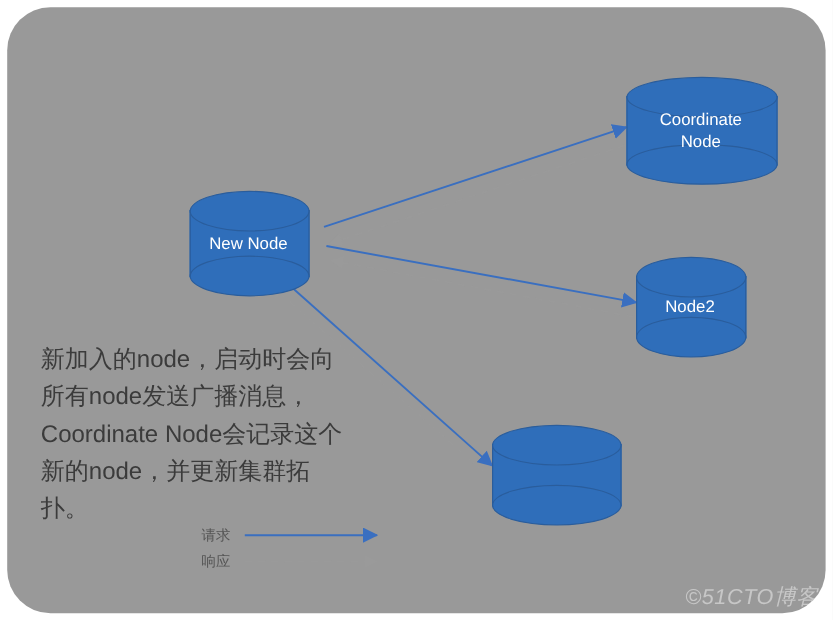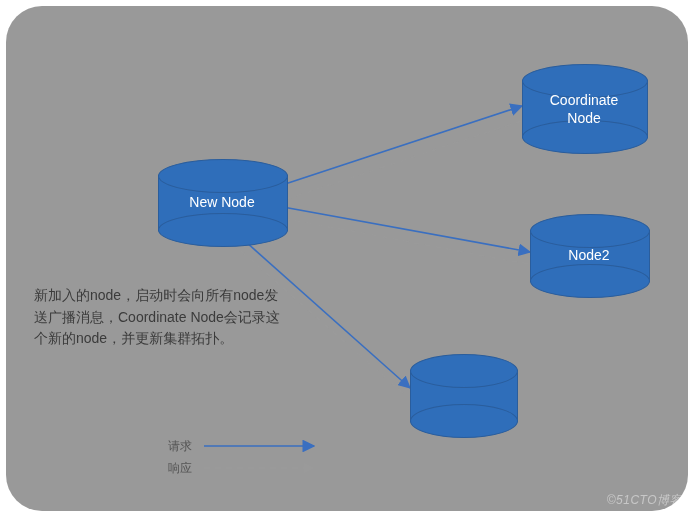--- a/index.html
+++ b/index.html
@@ -4,26 +4,26 @@
 <style>
   html,body{margin:0;padding:0;width:694px;height:517px;background:#fff;font-family:"Microsoft YaHei",Arial,sans-serif;}
   .stage{position:relative;width:694px;height:517px;}
   .panel{position:absolute;left:6px;top:6px;width:682px;height:505px;background:#999;border-radius:36px;}
   svg.wires{position:absolute;left:0;top:0;width:694px;height:517px;pointer-events:none;}
   .node{position:absolute;color:#fff;font-size:14px;text-align:center;line-height:1.25;}
   .node .top{width:100%;height:32px;border-radius:50%;background:#2f6eba;border:1px solid #2a5d9c;position:absolute;left:0;top:-16px;}
   .node .body{width:100%;height:100%;background:#2f6eba;border:1px solid #2a5d9c;border-top:none;border-bottom:none;}
   .node .bot{width:100%;height:32px;border-radius:50%;background:#2f6eba;border:1px solid #2a5d9c;position:absolute;left:0;bottom:-16px;}
   .node .lbl{position:absolute;left:0;right:0;top:50%;transform:translateY(-50%);}
-  .desc{position:absolute;left:34px;top:285px;width:255px;color:#3b3b3b;font-size:14px;line-height:1.55;}
+  .desc{position:absolute;left:34px;top:285px;width:255px;color:#3b3b3b;font-size:20px;line-height:1.55;}
   .legend{position:absolute;left:158px;top:435px;font-size:12px;color:#555;}
   .legend .row{display:flex;align-items:center;height:22px;}
   .legend .lab{width:34px;text-align:right;margin-right:10px;}
   .legend svg{display:block;}
-  .watermark{position:absolute;right:12px;bottom:8px;color:rgba(255,255,255,.45);font-size:12px;font-style:italic;letter-spacing:.5px;}
+  .watermark{position:absolute;right:12px;bottom:8px;color:rgba(255,255,255,.45);font-size:18px;font-style:italic;letter-spacing:.5px;}
 </style>
 </head>
 <body>
 
 <div class="stage">
   <div class="panel"></div>
 
   <svg class="wires">
     <defs>
       <marker id="ah-req" viewBox="0 0 10 10" refX="9" refY="5" markerWidth="8" markerHeight="8" orient="auto-start-reverse">
@@ -42,27 +42,27 @@
         <path d="M403 393 L226 238" fill="none" stroke="#9a9a9a" stroke-width="1.4" stroke-dasharray="6 5" marker-end="url(#ah-resp)"></path>
       </g>
   </svg>
 
   <div class="node" id="n-coord" style="left: 522px; top: 80px; width: 124px; height: 58px;">
       <div class="body"></div>
       <div class="top"></div>
       <div class="bot"></div>
       <div class="lbl">Coordinate<br>Node</div>
     </div>
-  <div class="node" id="n-new" style="left: 158px; top: 175px; width: 128px; height: 56px; text-align: center;">
+  <div class="node" id="n-new" style="left: 158px; top: 175px; width: 98px; height: 56px; text-align: center;">
       <div class="body"></div>
       <div class="top"></div>
       <div class="bot"></div>
       <div class="lbl">New Node</div>
     </div>
-  <div class="node" id="n-node2" style="left: 530px; top: 230px; width: 118px; height: 52px;">
+  <div class="node" id="n-node2" style="left: 530px; top: 230px; width: 90px; height: 52px;">
       <div class="body"></div>
       <div class="top"></div>
       <div class="bot"></div>
       <div class="lbl">Node2</div>
     </div>
   <div class="node" id="n-node3" style="left: 410px; top: 370px; width: 106px; height: 52px;">
       <div class="body"></div>
       <div class="top"></div>
       <div class="bot"></div>
     </div>

